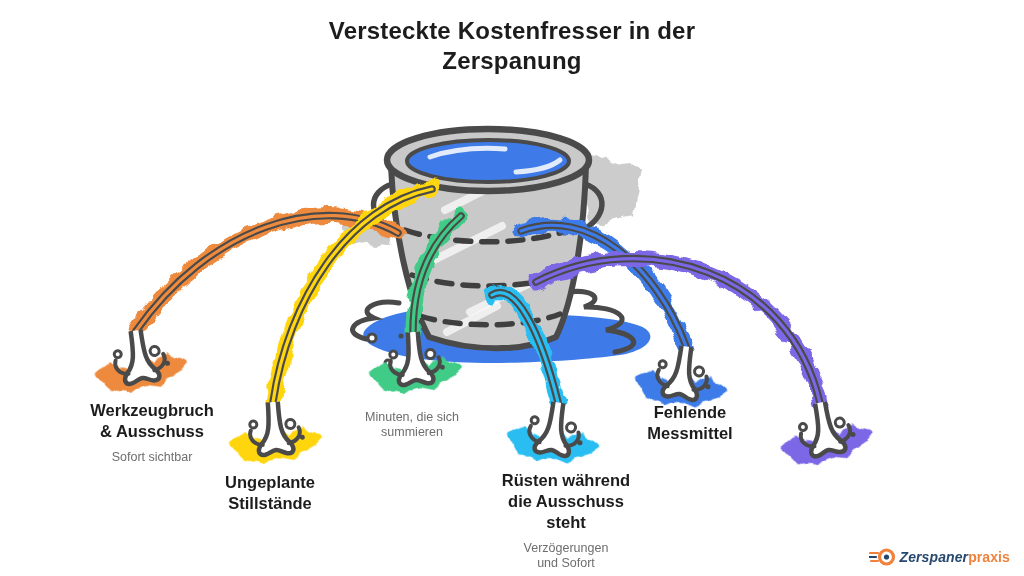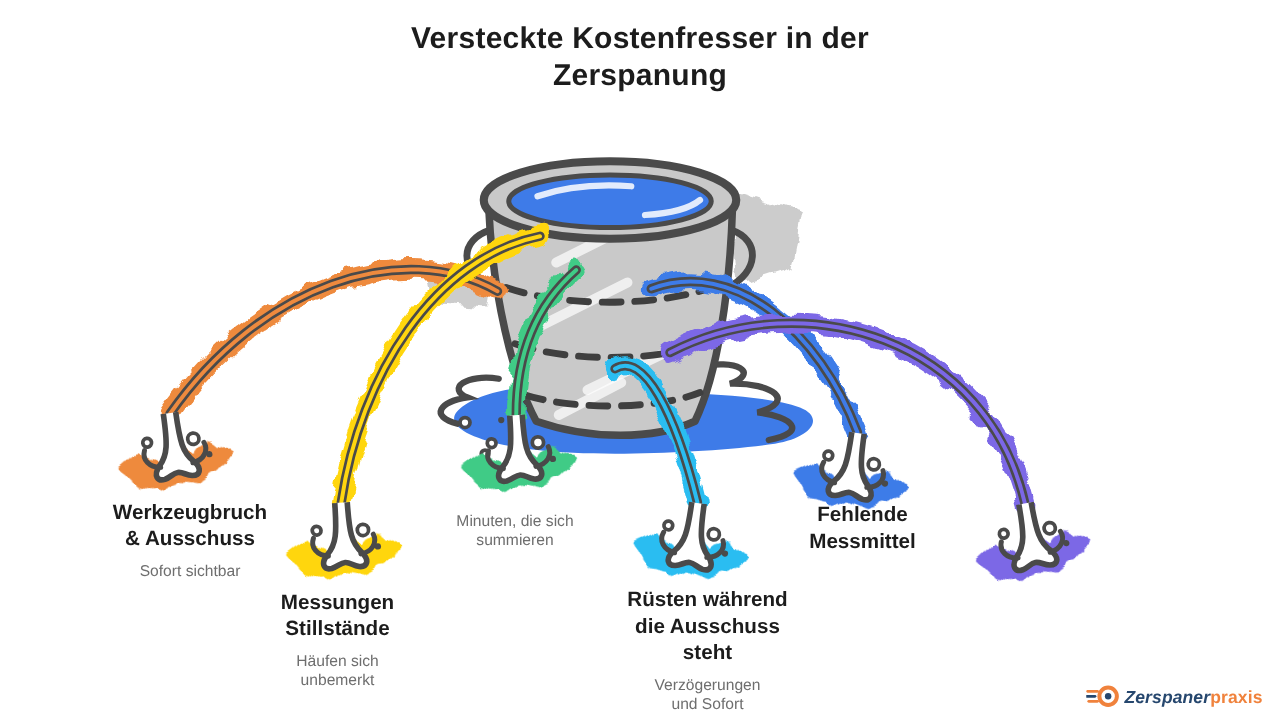--- a/index.html
+++ b/index.html
@@ -145,24 +145,22 @@
   <use href="#splash" transform="translate(680,392) rotate(8)" style="--c: #3E7BE8;"></use>
   <use href="#splash" transform="translate(828,448) rotate(-10)" style="--c: #7B67E6;"></use>
 </svg>
 
 <div class="leak-label" style="left:152px; top:400px;">
   <div class="leak-title">Werkzeugbruch
 &amp; Ausschuss</div>
   <div class="leak-sub">Sofort sichtbar</div>
 </div>
 <div class="leak-label" style="left:270px; top:472px;">
-  <div class="leak-title">Messungen
+  <div class="leak-title">Ungeplante
 Stillstände</div>
-  <div class="leak-sub">Häufen sich
-unbemerkt</div>
 </div>
 <div class="leak-label" style="left:412px; top:402px;">
   <div class="leak-sub">Minuten, die sich
 summieren</div>
 </div>
 <div class="leak-label" style="left:566px; top:470px;">
   <div class="leak-title">Rüsten während
 die Ausschuss
 steht</div>
   <div class="leak-sub">Verzögerungen

